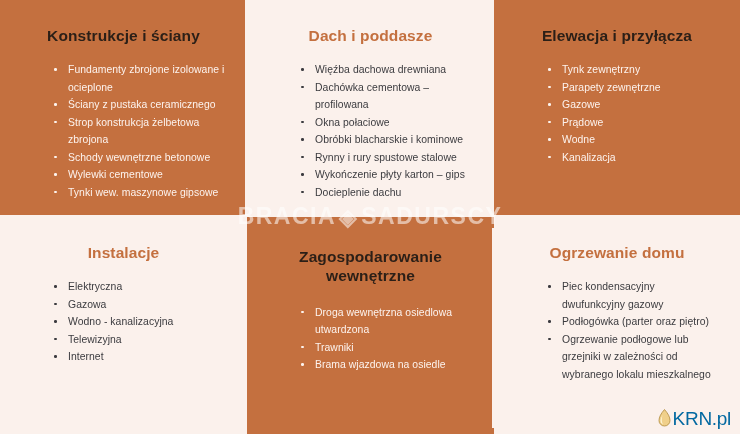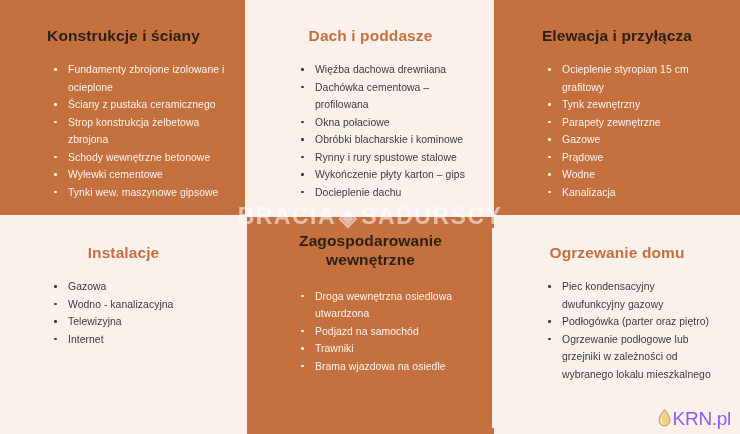--- a/index.html
+++ b/index.html
@@ -67,21 +67,21 @@
     line-height: 1.25;
   }
   .panel.dark .panel-title {
     color: #2b1f17;
   }
   .panel.light .panel-title {
     color: #c4703f;
   }
 
   .panel-title.two-line {
-    padding-top: 14px;
+    padding-top: 30px;
   }
 
   .bullets {
     list-style: none;
     margin: 0;
     padding: 0;
     padding-top: 16px;
     padding-left: 30px;
   }
   .panel-title.two-line + .bullets {
@@ -148,21 +148,21 @@
     gap: 2px;
     z-index: 6;
   }
   .krn-logo .krn-drop {
     display: block;
     width: 13px;
     height: 19px;
   }
   .krn-logo .krn-text {
     font-size: 19px;
-    color: #8b5cf6;
+    color: #0369a1;
     letter-spacing: -0.3px;
     line-height: 1;
     text-align: center;
   }
 
   
   .seam {
     position: absolute;
     background: #fbf1ec;
     z-index: 4;
@@ -202,45 +202,44 @@
         <li>Obróbki blacharskie i kominowe</li>
         <li>Rynny i rury spustowe stalowe</li>
         <li>Wykończenie płyty karton – gips</li>
         <li>Docieplenie dachu</li>
       </ul>
     </section>
 
     <section class="panel dark">
       <h2 class="panel-title">Elewacja i przyłącza</h2>
       <ul class="bullets">
-        <li>Ocieplenie styropian 15 cm grafitowy</li>
         <li>Tynk zewnętrzny</li>
         <li>Parapety zewnętrzne</li>
         <li>Gazowe</li>
         <li>Prądowe</li>
         <li>Wodne</li>
         <li>Kanalizacja</li>
       </ul>
     </section>
 
     <section class="panel light">
       <h2 class="panel-title">Instalacje</h2>
       <ul class="bullets">
+        <li>Elektryczna</li>
         <li>Gazowa</li>
         <li>Wodno - kanalizacyjna</li>
         <li>Telewizyjna</li>
         <li>Internet</li>
       </ul>
     </section>
 
     <section class="panel dark bleed-bottom">
       <h2 class="panel-title two-line">Zagospodarowanie wewnętrzne</h2>
       <ul class="bullets">
         <li>Droga wewnętrzna osiedlowa utwardzona</li>
-        <li>Podjazd na samochód</li>
         <li>Trawniki</li>
         <li>Brama wjazdowa na osiedle</li>
       </ul>
     </section>
 
     <section class="panel light">
       <h2 class="panel-title">Ogrzewanie domu</h2>
       <ul class="bullets">
         <li>Piec kondensacyjny dwufunkcyjny gazowy</li>
         <li>Podłogówka (parter oraz piętro)</li>

